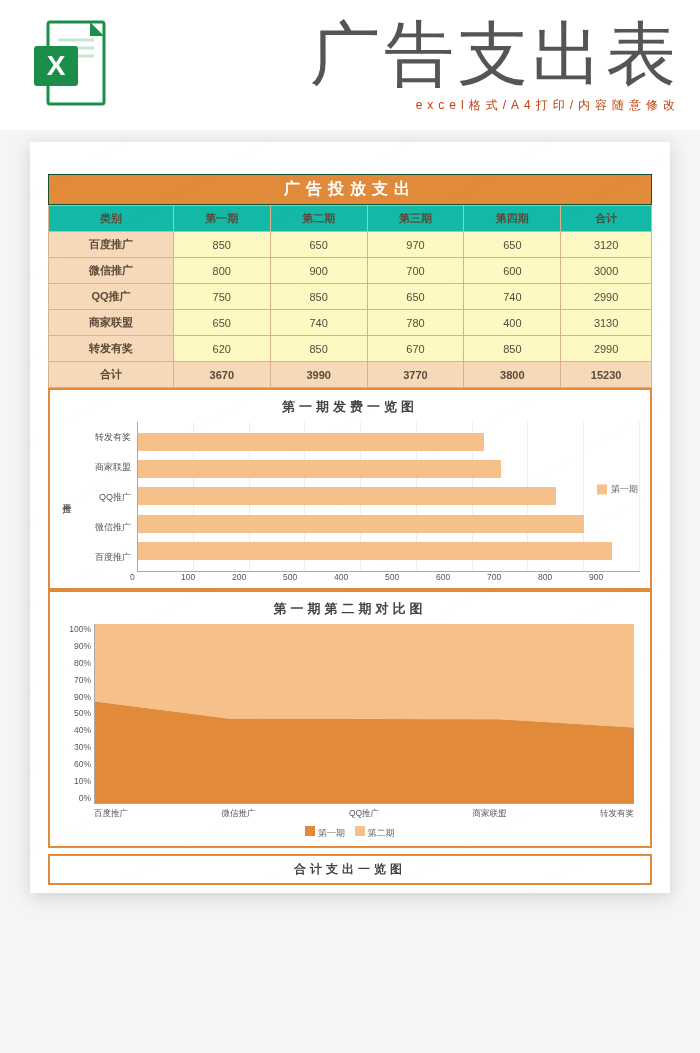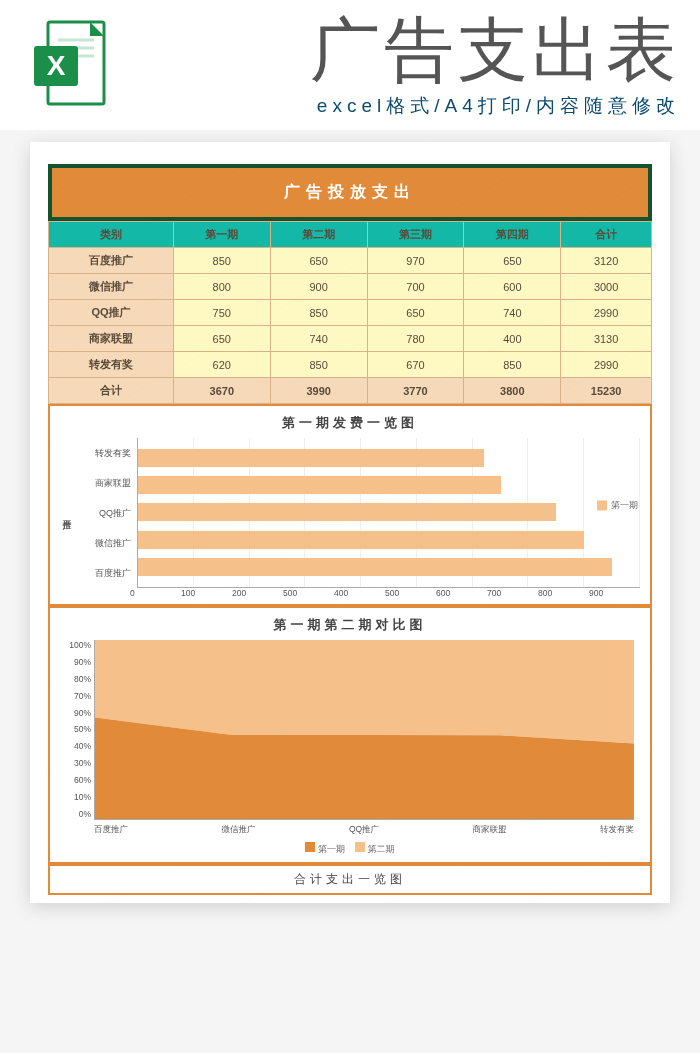--- a/index.html
+++ b/index.html
@@ -21,22 +21,22 @@
   .excel-icon { flex: 0 0 auto; }
   .header-text { flex: 1; text-align: right; }
   .title-main {
     font-size: 70px;
     font-weight: 300;
     color: #555;
     letter-spacing: 4px;
     line-height: 1.1;
   }
   .title-sub {
-    font-size: 19px;
-    color: #0c4a6e;
+    font-size: 12px;
+    color: #c2410c;
     letter-spacing: 5px;
     margin-top: 4px;
   }
   .page-wrap {
     padding: 12px 30px 0 30px;
   }
   .page {
     width: 640px;
     background: #ffffff;
     box-shadow: 0 4px 18px rgba(0,0,0,0.15);
@@ -49,23 +49,24 @@
     pointer-events: none;
     opacity: 0.06;
     background-image: repeating-linear-gradient(-30deg, transparent 0 70px, rgba(0,0,0,0.15) 70px 71px);
   }
   .sheet-title {
     background: #e08a3a;
     color: #fff;
     text-align: center;
     font-size: 16px;
     font-weight: 700;
-    padding: 14px 0;
+    padding: 4px 0;
     letter-spacing: 6px;
-    border: 4px solid #14532d;
+    border: 1px solid #14532d;
+    margin-top: 10px;
   }
   table.data {
     width: 100%;
     border-collapse: collapse;
     font-size: 11px;
   }
   table.data th, table.data td {
     border: 1px solid #d9b28a;
     text-align: center;
     padding: 5px 2px;
@@ -216,25 +217,25 @@
     font-size: 9px;
     color: #666;
     margin-top: 6px;
     display: flex;
     justify-content: center;
     gap: 10px;
   }
 
   .bottom-title-box {
     border: 2px solid #e08a3a;
-    margin-top: 0;
+    margin-top: 6px;
     padding: 5px 8px;
     text-align: center;
     font-size: 12px;
-    font-weight: 400;
+    font-weight: 700;
     color: #444;
     letter-spacing: 4px;
   }
 </style>
 </head>
 <body>
 
 <div class="header">
   <div class="excel-icon">
     <svg width="78" height="90" viewBox="0 0 78 90">

